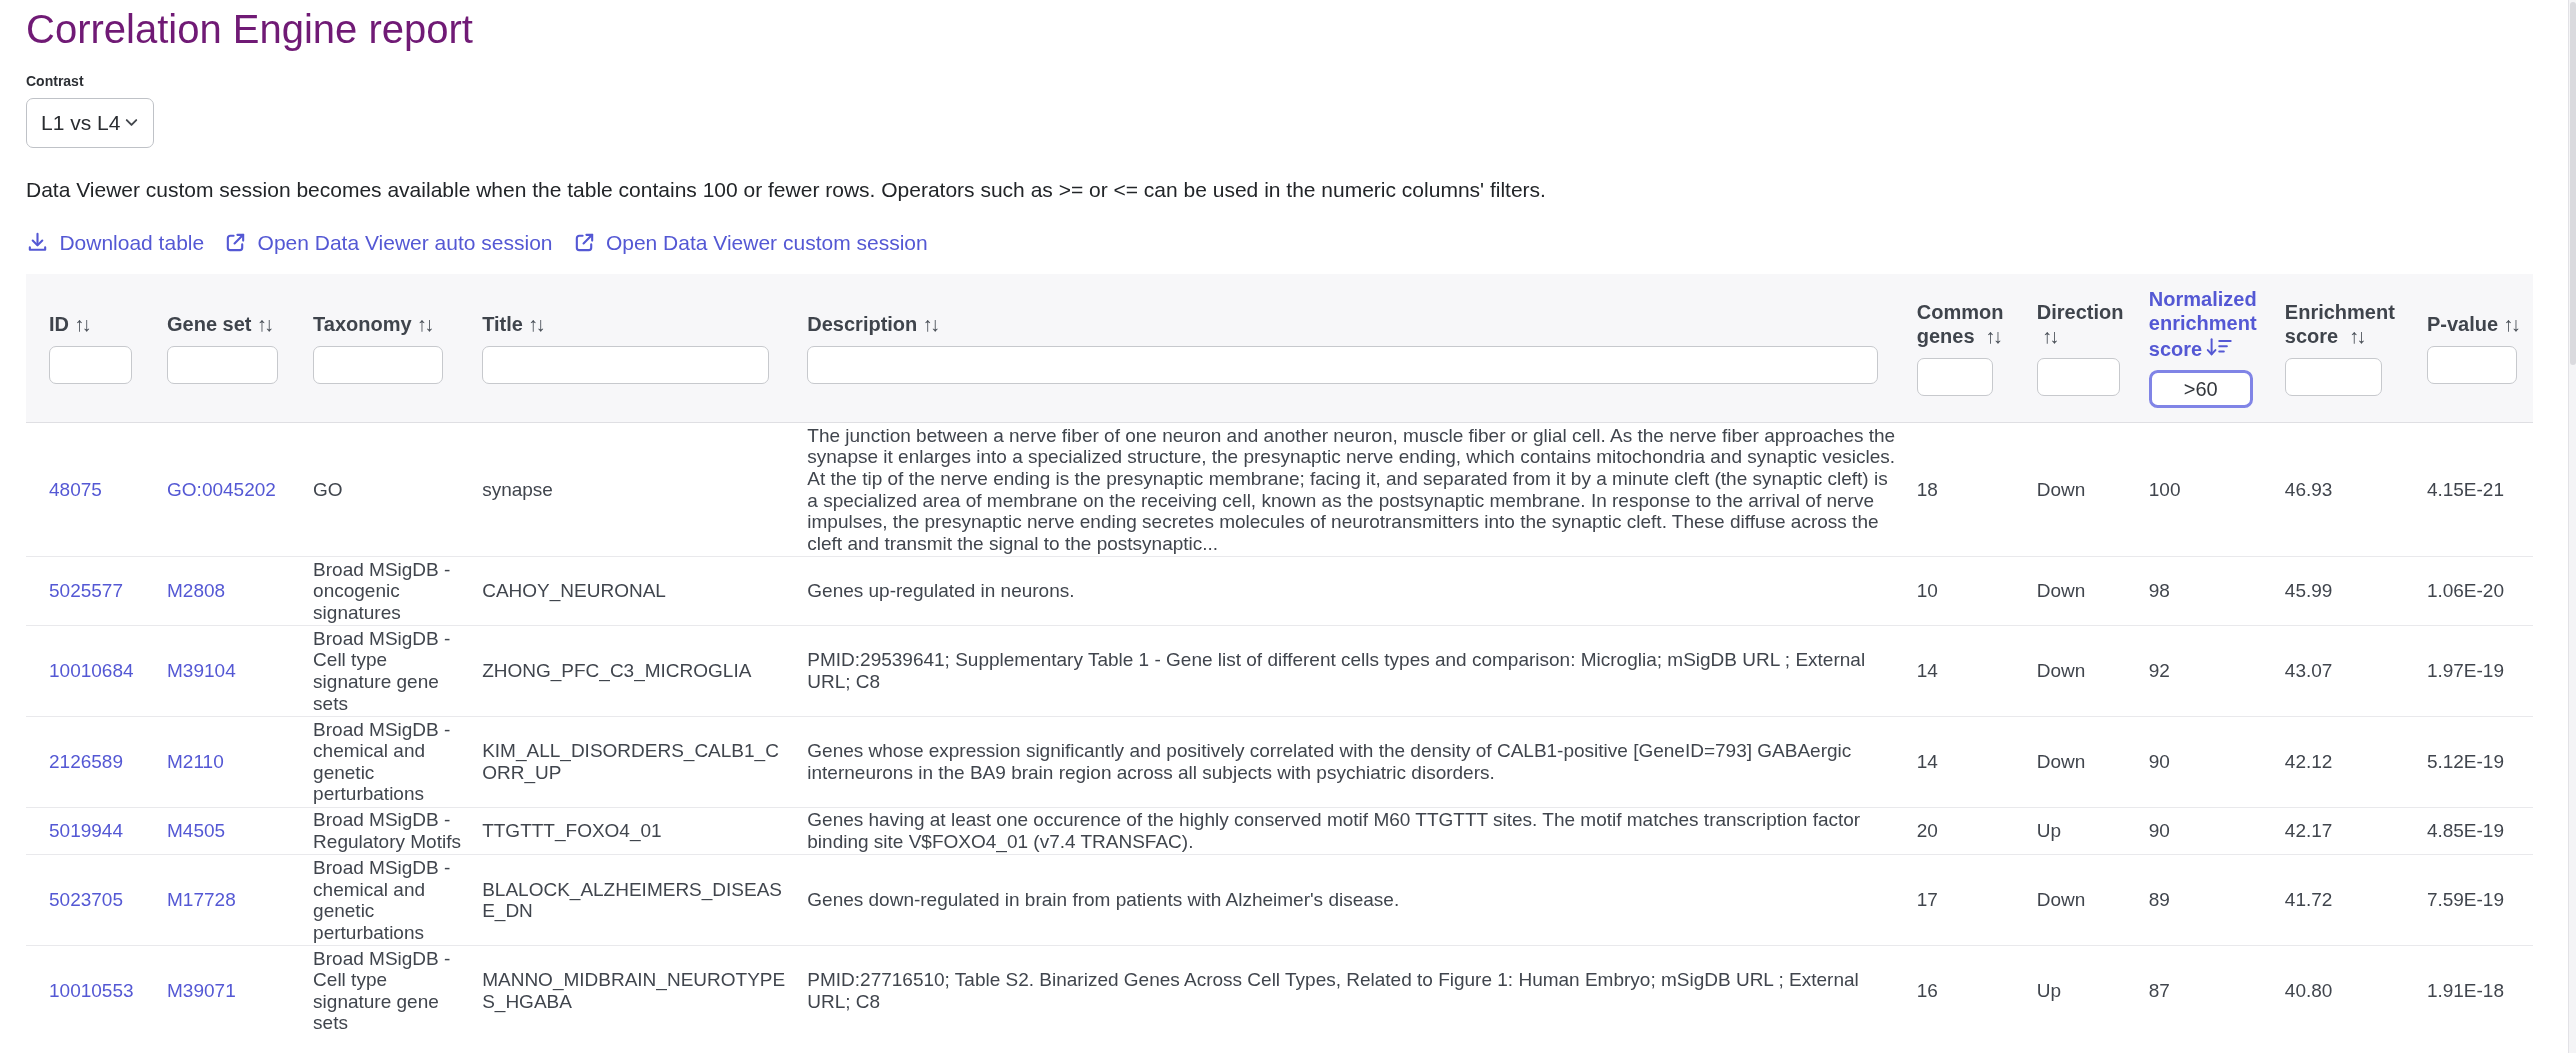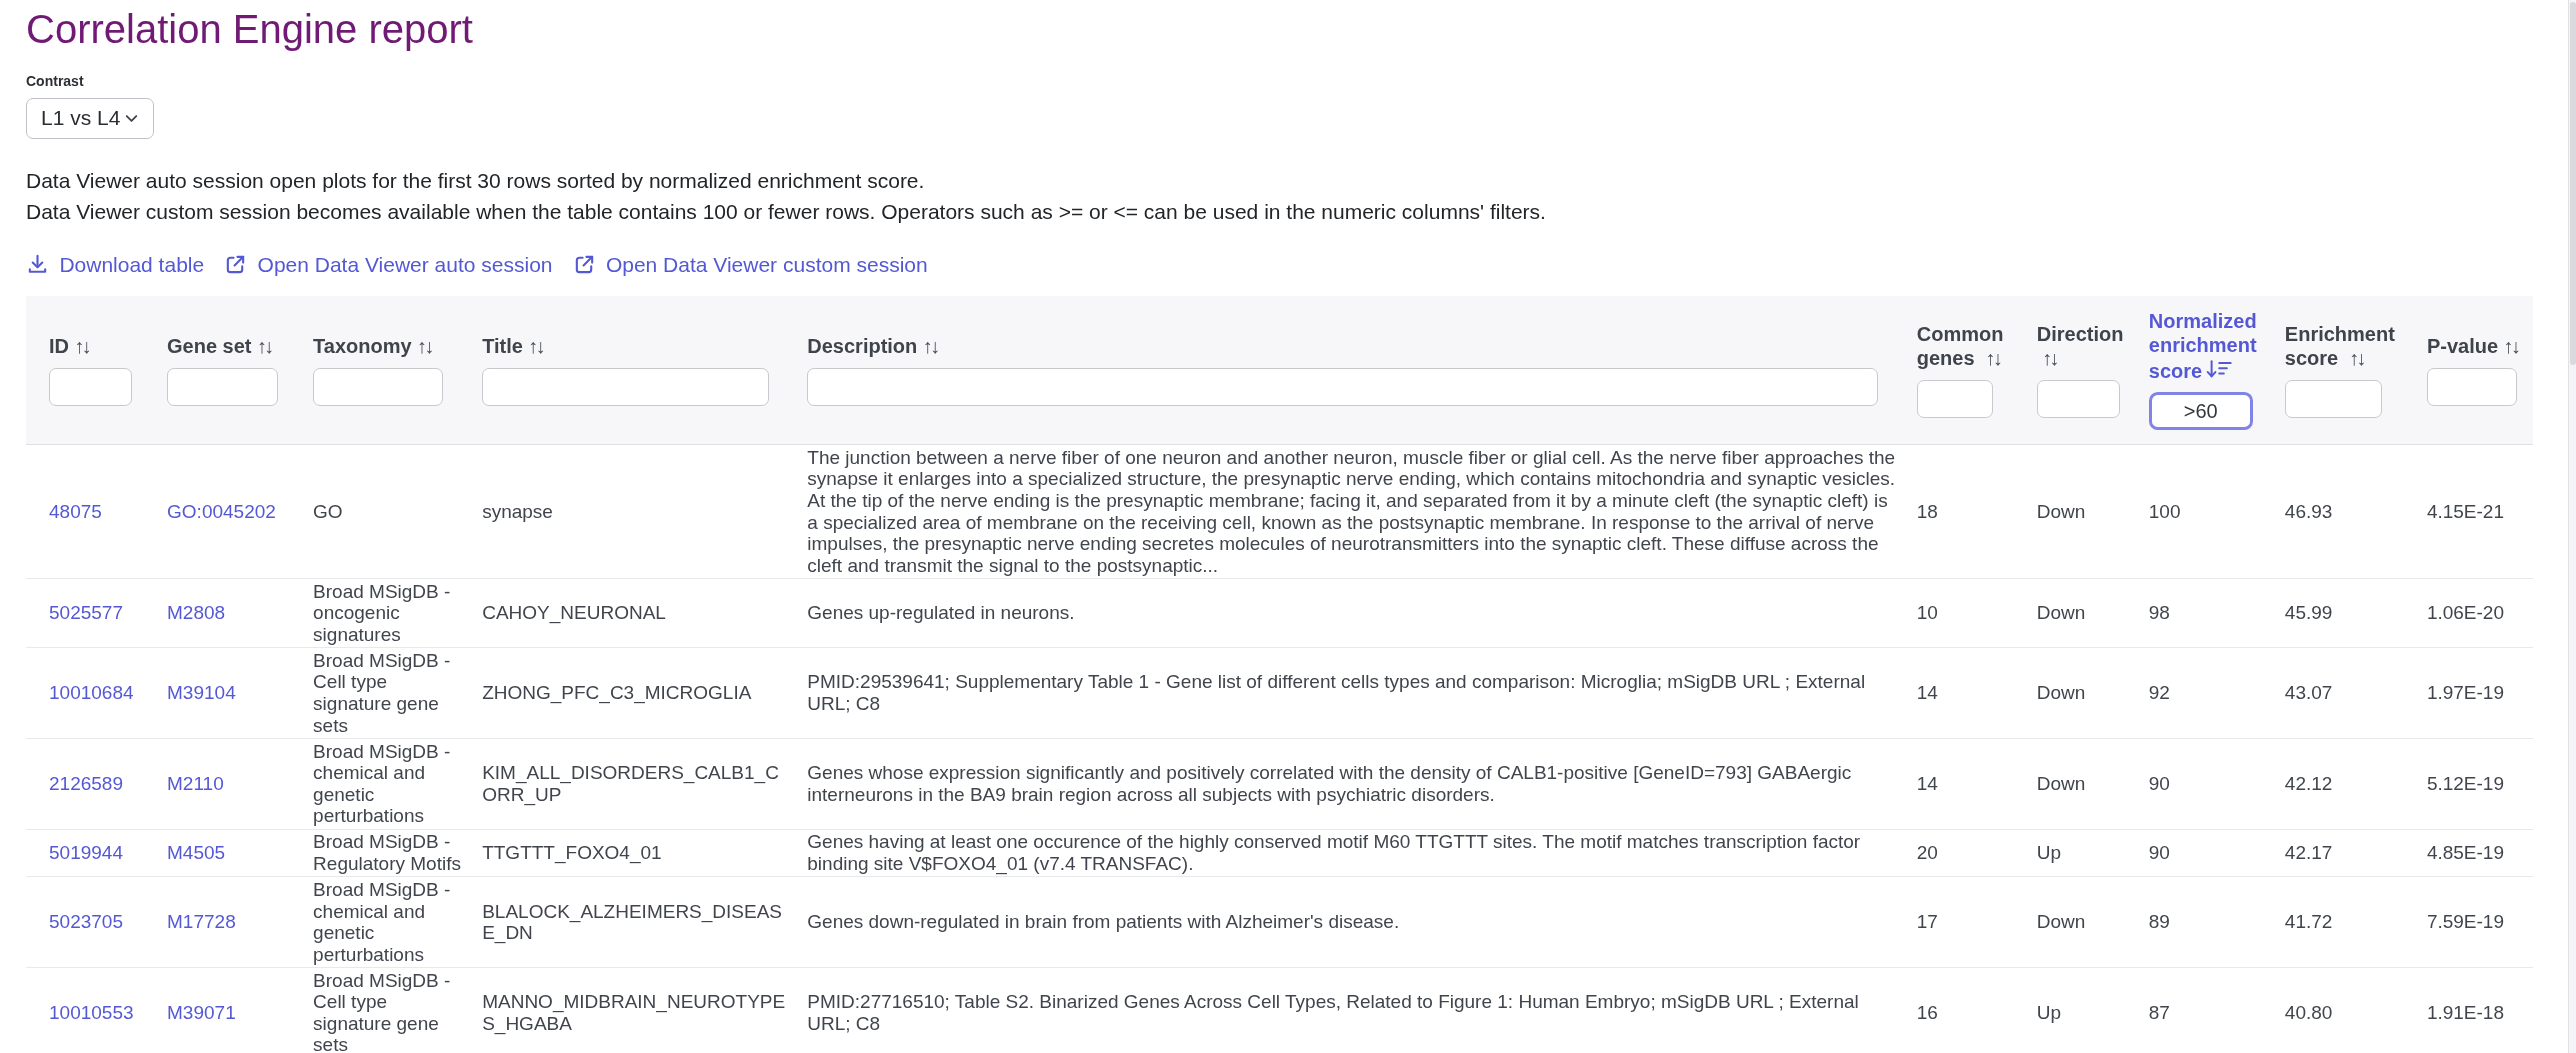--- a/index.html
+++ b/index.html
@@ -5,21 +5,21 @@
   * { box-sizing: border-box; margin: 0; padding: 0; }
   html, body { width: 2576px; height: 1054px; overflow: hidden; background: #ffffff; }
   body { font-family: "Liberation Sans", sans-serif; color: #40454d; position: relative; }
 
   .page { padding: 7px 0 0 26px; width: 2550px; }
 
   h1.page-title { font-size: 40px; font-weight: 400; color: #701a75; letter-spacing: 0; }
 
   .contrast-label { margin-top: 21px; font-size: 14px; font-weight: 700; color: #2c2f34; }
   .contrast-select {
-    margin-top: 8.6px; width: 128px; height: 41px; border: 0.9px solid #bfc2c7; border-radius: 7px;
+    margin-top: 8.6px; width: 128px; height: 50px; border: 0.9px solid #bfc2c7; border-radius: 7px;
     display: inline-flex; align-items: center; justify-content: space-between;
     padding: 0 12px 0 14px; font-size: 21px; color: #2a2d31; background: #fff; cursor: pointer;
   }
   .chev { width: 19px; height: 19px; stroke: #43474d; stroke-width: 2.4; fill: none; stroke-linecap: round; stroke-linejoin: round; }
 
   .info { margin-top: 26px; font-size: 21px; line-height: 31px; color: #222528; }
 
   .links-row { margin-top: 26px; display: flex; align-items: center; gap: 20px; }
   .link { display: inline-flex; align-items: center; gap: 10.4px; font-size: 21px; color: var(--accent); cursor: pointer; text-decoration: none; }
   .link svg { width: 23px; height: 23px; stroke: var(--accent); stroke-width: 2.2; fill: none; stroke-linecap: round; stroke-linejoin: round; }
@@ -80,21 +80,20 @@
 
   <div class="contrast-label">Contrast</div>
   <div class="contrast-select">
     <span>L1 vs L4</span>
     <svg class="chev" viewBox="0 0 24 24">
         <polyline points="6 9 12 15 18 9"></polyline>
       </svg>
   </div>
 
   <div class="info">
-    <p>Data Viewer auto session open plots for the first 30 rows sorted by normalized enrichment score.</p>
     <p>Data Viewer custom session becomes available when the table contains 100 or fewer rows. Operators such as &gt;= or &lt;= can be used in the numeric columns' filters.</p>
   </div>
 
   <div class="links-row">
     <a class="link">
       <svg viewBox="0 0 24 24">
           <path d="M12 3v11"></path>
           <polyline points="7 10 12 15 17 10"></polyline>
           <path d="M4 17v2.5h16V17"></path>
         </svg>

